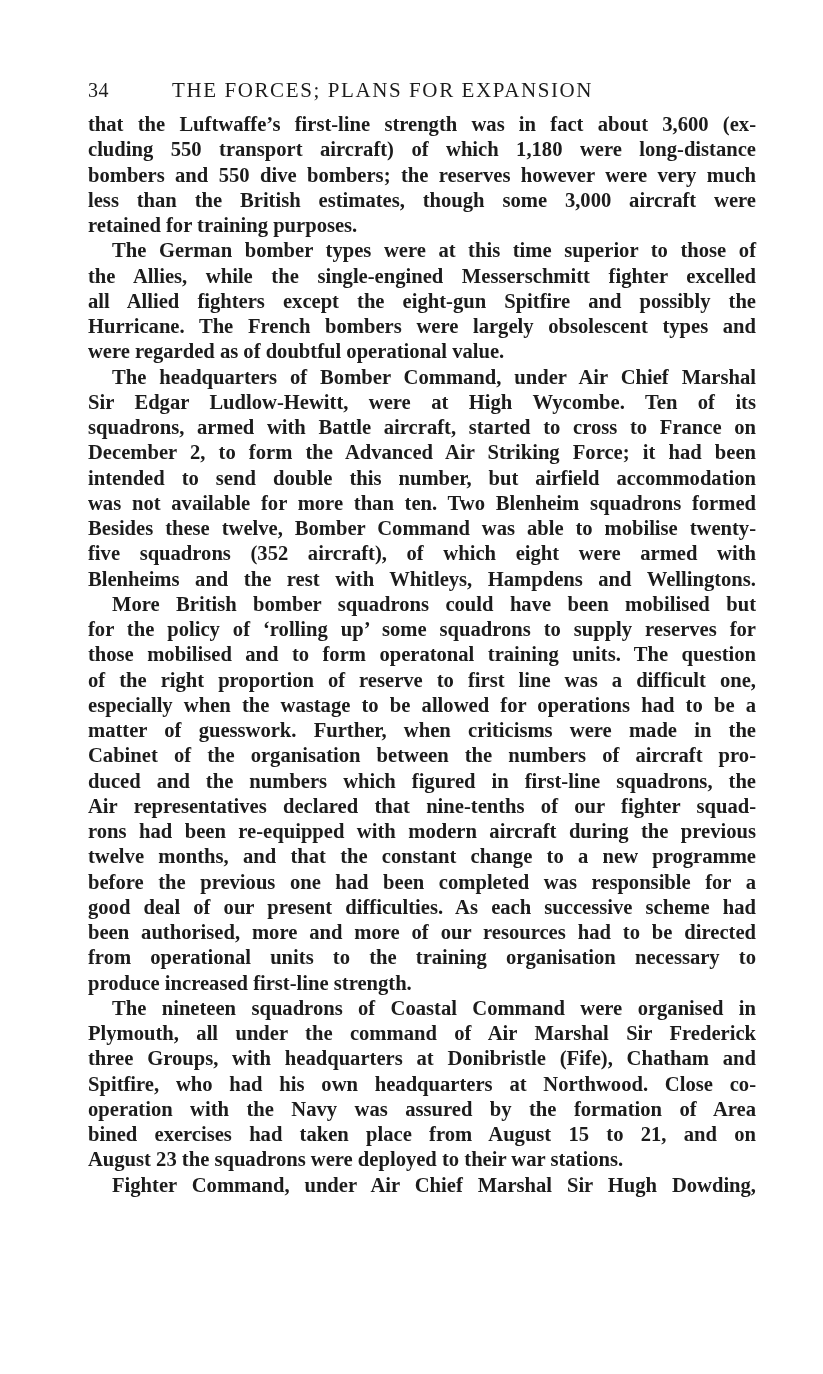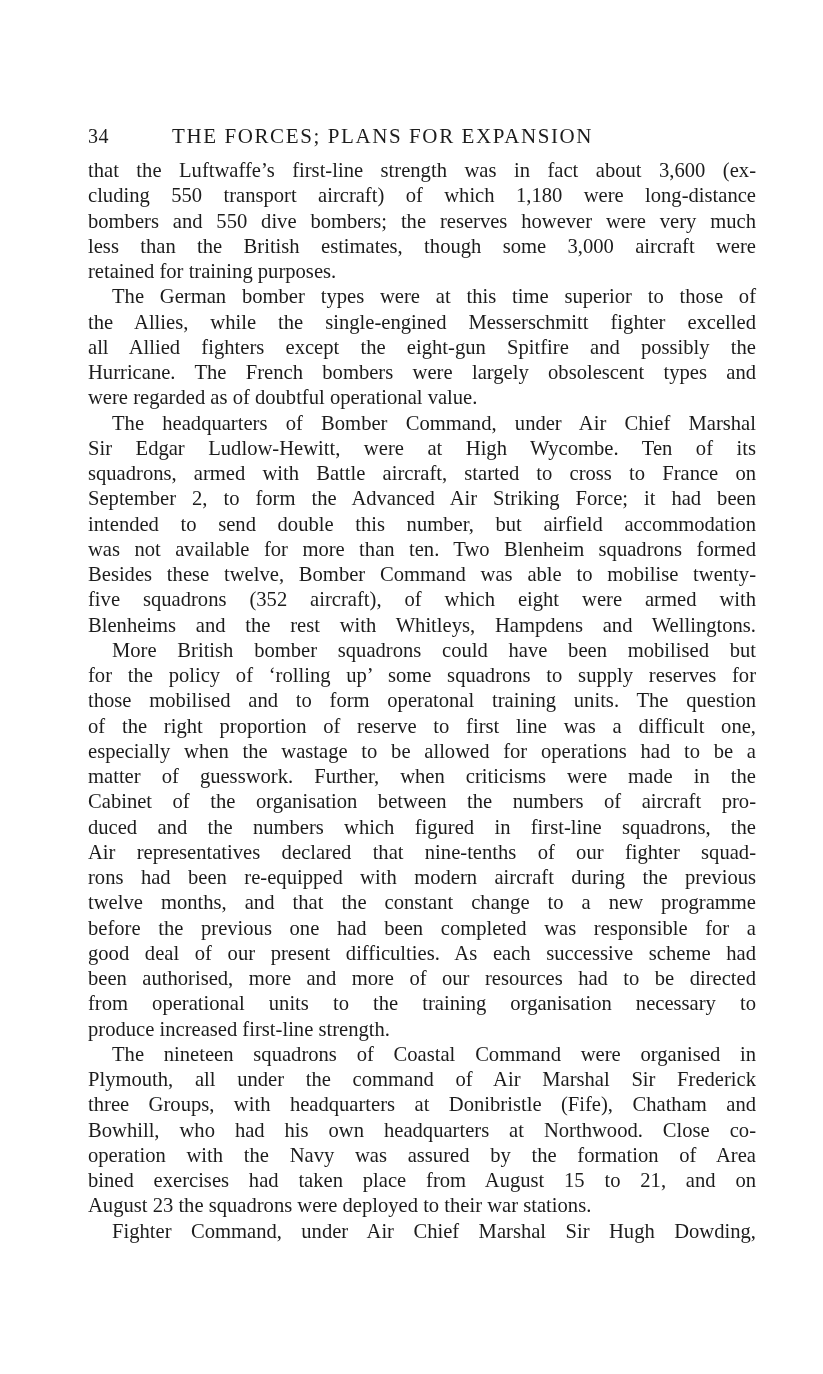--- a/index.html
+++ b/index.html
@@ -4,27 +4,27 @@
   <style>
     html, body { margin: 0; padding: 0; background: #ffffff; }
     body { width: 823px; height: 1374px; position: relative; overflow: hidden; }
     .page {
       position: absolute; left: 88px; top: 78px; width: 668px;
       color: #1c1c1c;
       font-family: "Liberation Serif", "DejaVu Serif", serif;
     }
     .running-head {
       display: flex; align-items: baseline; height: 34px;
-      font-size: 21px; letter-spacing: 0.5px; margin-top: 46px;
+      font-size: 21px; letter-spacing: 0.5px;
     }
     .folio { width: 84px; font-size: 20px; }
     .head-title { letter-spacing: 1.6px; }
     .line {
       font-size: 20.6px; line-height: 25.25px; height: 25.25px;
-      white-space: nowrap; text-align: justify; text-align-last: justify;
+      white-space: nowrap; text-align: justify; text-align-last: justify; font-weight: bold;
     }
     .line.last { text-align-last: left; }
     .line.indent { padding-left: 24px; }
   </style>
 </head>
 <body>
 
 <div class="page">
   <div class="running-head">
     <span class="folio">34</span>
@@ -37,21 +37,21 @@
       <div class="line">less than the British estimates, though some 3,000 aircraft were</div>
       <div class="line last">retained for training purposes.</div>
       <div class="line indent">The German bomber types were at this time superior to those of</div>
       <div class="line">the Allies, while the single-engined Messerschmitt fighter excelled</div>
       <div class="line">all Allied fighters except the eight-gun Spitfire and possibly the</div>
       <div class="line">Hurricane. The French bombers were largely obsolescent types and</div>
       <div class="line last">were regarded as of doubtful operational value.</div>
       <div class="line indent">The headquarters of Bomber Command, under Air Chief Marshal</div>
       <div class="line">Sir Edgar Ludlow-Hewitt, were at High Wycombe. Ten of its</div>
       <div class="line">squadrons, armed with Battle aircraft, started to cross to France on</div>
-      <div class="line">September 2, to form the Advanced Air Striking Force; it had been</div>
+      <div class="line">December 2, to form the Advanced Air Striking Force; it had been</div>
       <div class="line">intended to send double this number, but airfield accommodation</div>
       <div class="line">was not available for more than ten. Two Blenheim squadrons formed</div>
       <div class="line">Besides these twelve, Bomber Command was able to mobilise twenty-</div>
       <div class="line">five squadrons (352 aircraft), of which eight were armed with</div>
       <div class="line">Blenheims and the rest with Whitleys, Hampdens and Wellingtons.</div>
       <div class="line indent">More British bomber squadrons could have been mobilised but</div>
       <div class="line">for the policy of ‘rolling up’ some squadrons to supply reserves for</div>
       <div class="line">those mobilised and to form operatonal training units. The question</div>
       <div class="line">of the right proportion of reserve to first line was a difficult one,</div>
       <div class="line">especially when the wastage to be allowed for operations had to be a</div>
@@ -62,19 +62,19 @@
       <div class="line">rons had been re-equipped with modern aircraft during the previous</div>
       <div class="line">twelve months, and that the constant change to a new programme</div>
       <div class="line">before the previous one had been completed was responsible for a</div>
       <div class="line">good deal of our present difficulties. As each successive scheme had</div>
       <div class="line">been authorised, more and more of our resources had to be directed</div>
       <div class="line">from operational units to the training organisation necessary to</div>
       <div class="line last">produce increased first-line strength.</div>
       <div class="line indent">The nineteen squadrons of Coastal Command were organised in</div>
       <div class="line">Plymouth, all under the command of Air Marshal Sir Frederick</div>
       <div class="line">three Groups, with headquarters at Donibristle (Fife), Chatham and</div>
-      <div class="line">Bowhill, who had his own headquarters at Northwood. Close co-</div>
+      <div class="line">Spitfire, who had his own headquarters at Northwood. Close co-</div>
       <div class="line">operation with the Navy was assured by the formation of Area</div>
       <div class="line">bined exercises had taken place from August 15 to 21, and on</div>
       <div class="line last">August 23 the squadrons were deployed to their war stations.</div>
       <div class="line indent">Fighter Command, under Air Chief Marshal Sir Hugh Dowding,</div>
     </div>
 </div>
 
 </body></html>

